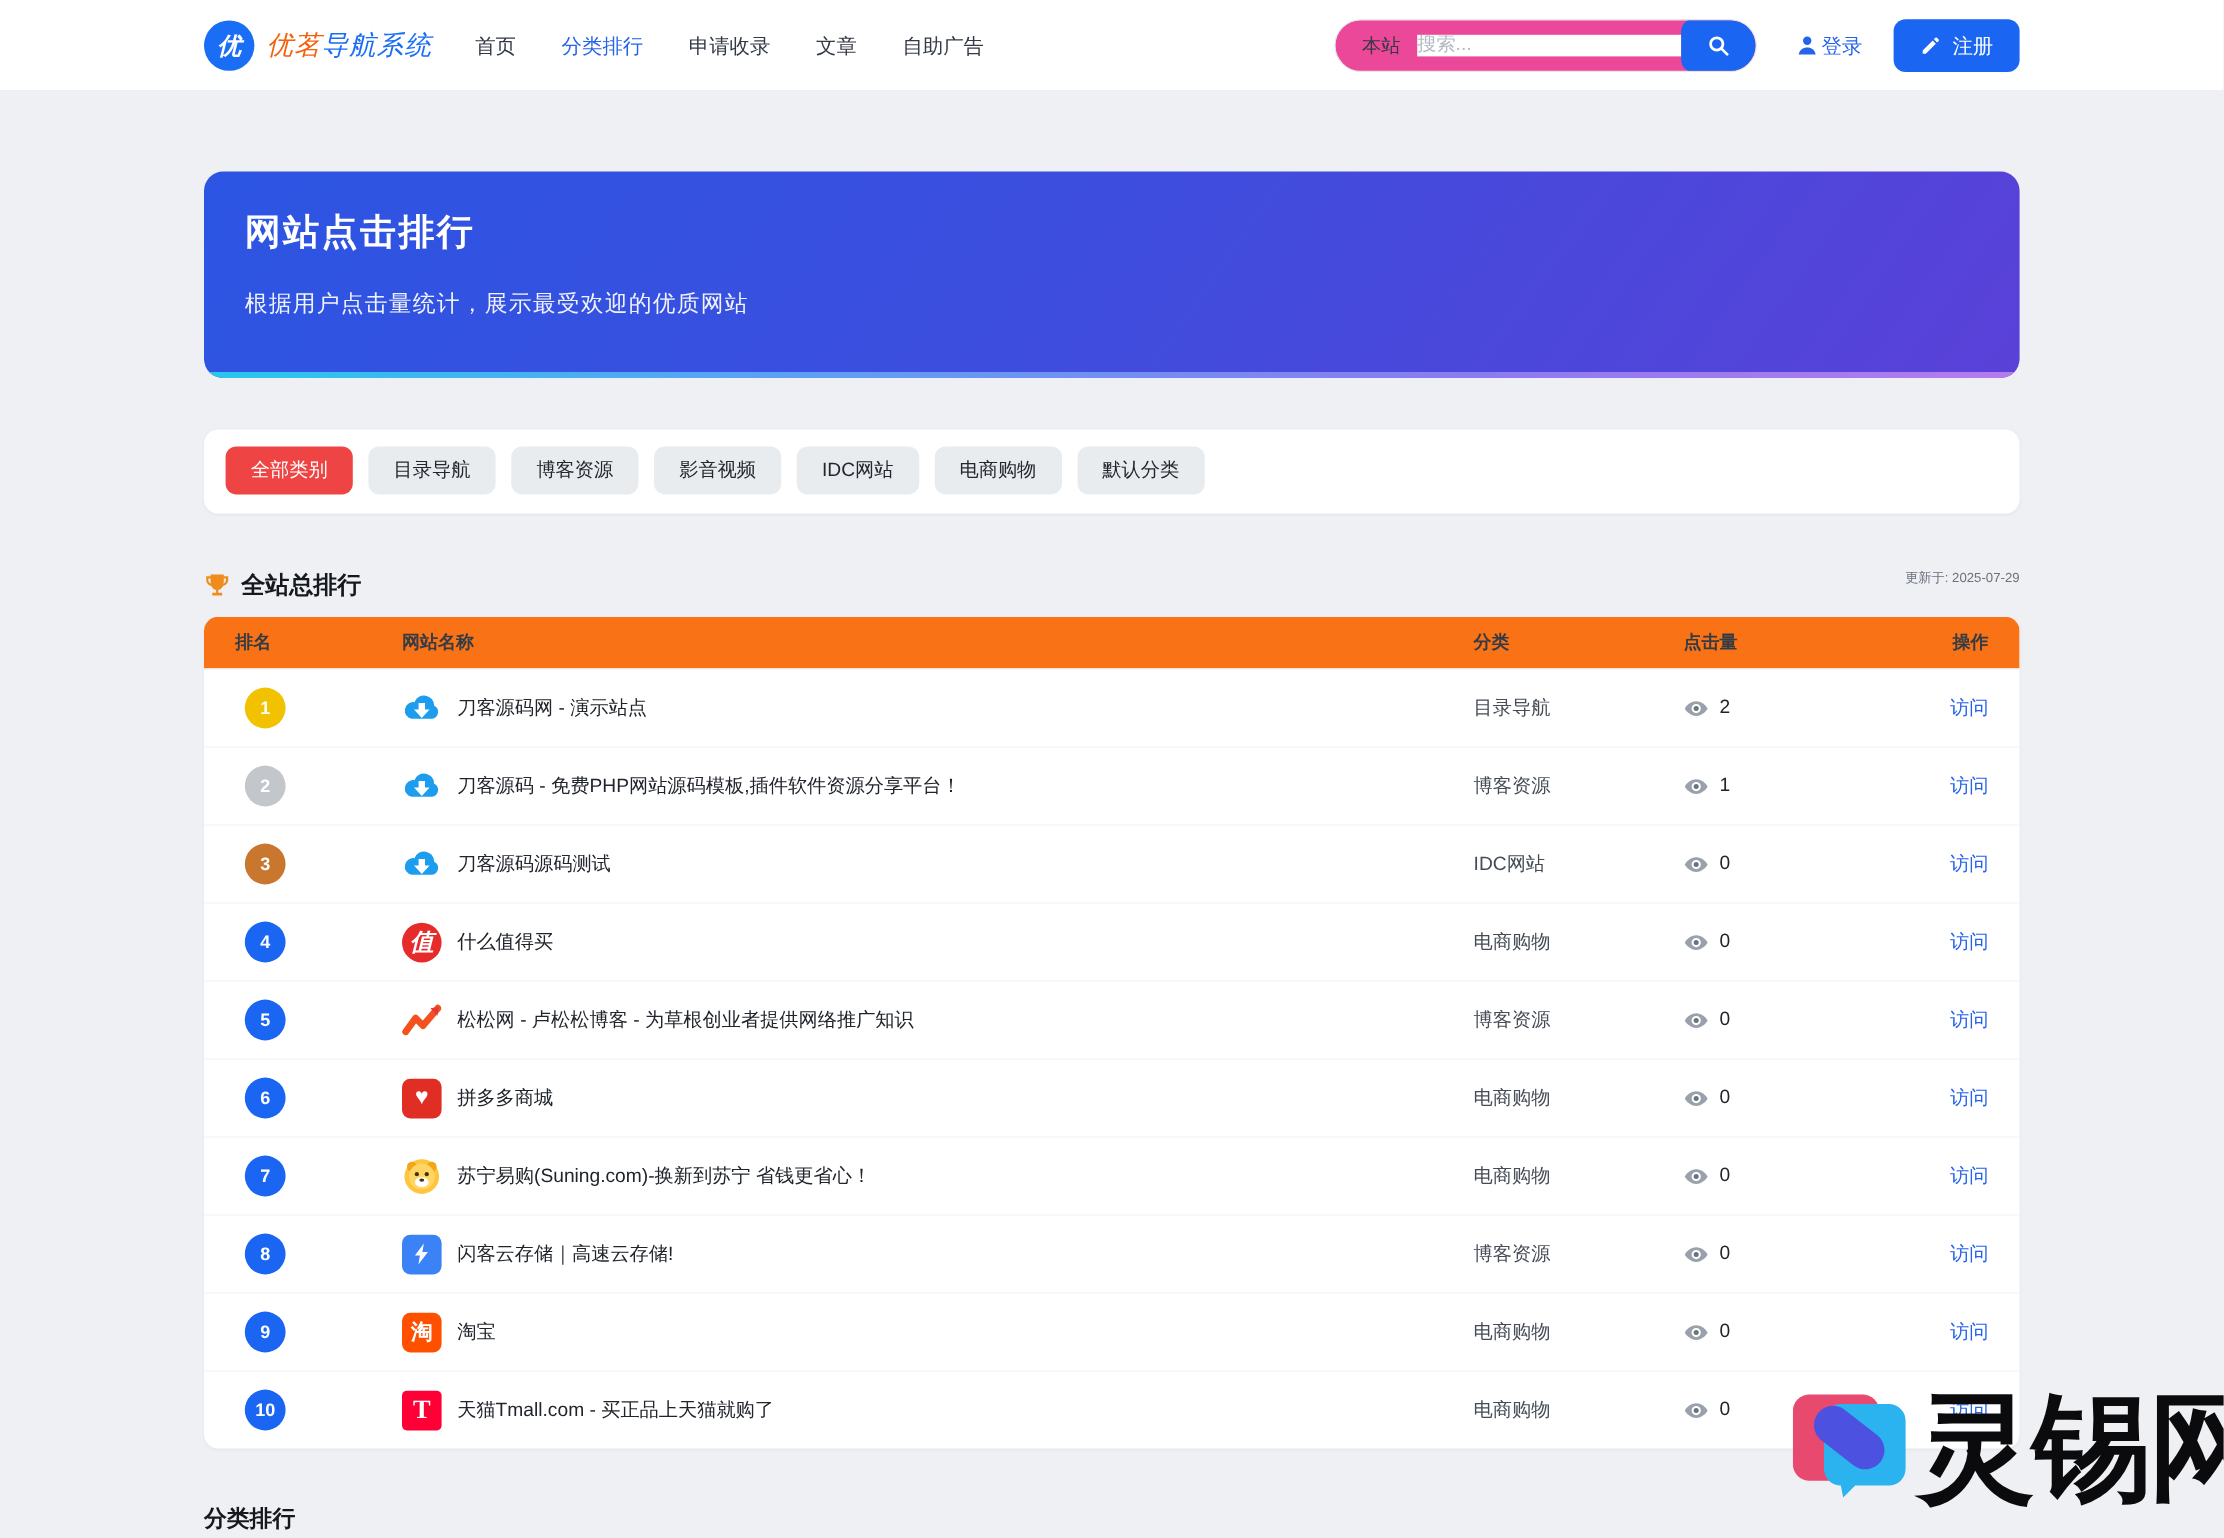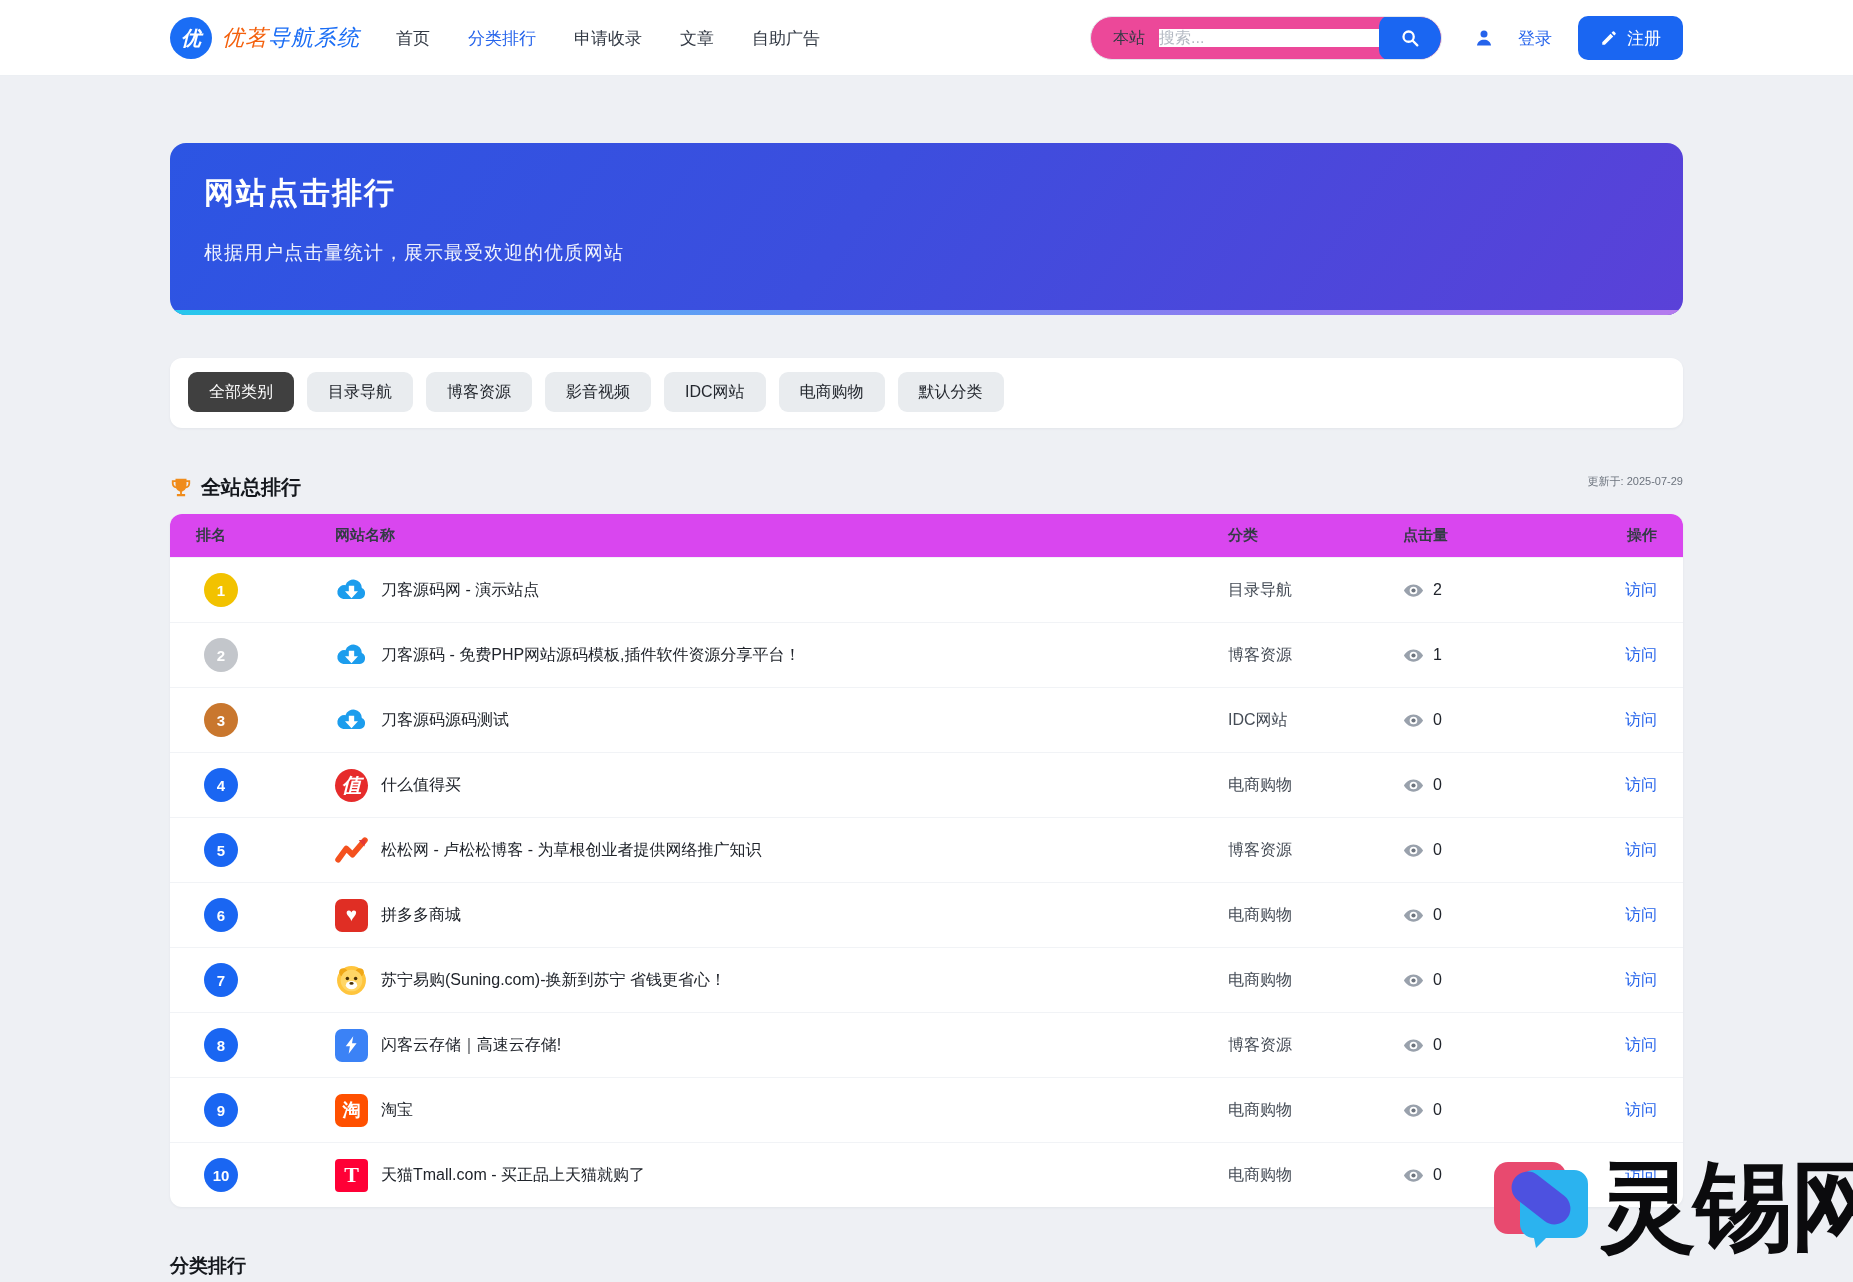--- a/index.html
+++ b/index.html
@@ -28,21 +28,21 @@
     margin-left:auto; width:352px; height:44px; border:1px solid #e3e7ec; border-radius:22px;
     background:#ec4899; display:flex; align-items:center; overflow:hidden;
   }
   .search-scope { font-size:16px; color:#333a45; padding:0 14px 0 22px; cursor:pointer; white-space:nowrap; }
   .search-input { flex:1; border:none; outline:none; font-size:16px; color:#333; min-width:0; }
   .search-input::placeholder { color:#b4bac3; }
   .search-btn {
     width:62px; height:44px; background:#1a66f2; border:none; cursor:pointer;
     border-radius:10px 22px 22px 10px; display:flex; align-items:center; justify-content:center; flex:0 0 auto;
   }
-  .login-link { display:flex; align-items:center; gap:24px; margin-left:32px; color:#2563eb; font-size:17px; text-decoration:none; cursor:pointer; }
+  .login-link { display:flex; align-items:center; gap:2px; margin-left:32px; color:#2563eb; font-size:17px; text-decoration:none; cursor:pointer; }
   .register-btn {
     margin-left:26px; height:44px; padding:0 22px; background:#1a66f2; color:#fff; font-size:17px;
     border:none; border-radius:10px; display:flex; align-items:center; gap:9px; cursor:pointer;
   }
   
   .container { width:1513px; margin:0 auto; }
   .hero {
     margin-top:67px; height:172px; border-radius:16px; position:relative; overflow:hidden;
     background:linear-gradient(125deg,#2c55e3 0%,#3c4ede 45%,#5a41d8 100%);
     padding:30px 0 0 34px; color:#fff;
@@ -54,29 +54,29 @@
     background:linear-gradient(90deg,#27c8ec 0%,#5aa2f5 30%,#8b7bf0 70%,#b57bee 100%);
   }
   .filter-card {
     margin-top:43px; background:#fff; border-radius:12px; padding:14px 18px 16px 18px; height:70px;
     box-shadow:0 1px 3px rgba(20,30,60,.05); display:flex; align-items:center; gap:13px;
   }
   .pill {
     height:40px; padding:0 21px; border:none; border-radius:9px; font-size:16px; cursor:pointer;
     background:#e9ecef; color:#23272e; font-family:inherit;
   }
-  .pill.active { background:#404040; color:#fff; }
+  .pill.active { background:#ef4444; color:#fff; }
   .rank-header { margin-top:46px; display:flex; align-items:flex-start; justify-content:space-between; }
   .rank-header-left { display:flex; align-items:center; gap:9px; }
   .rank-header-left h2 { font-size:20px; font-weight:700; color:#15181d; }
   .updated { font-size:11px; color:#6c737d; }
   
   .table-card { margin-top:13px; background:#fff; border-radius:12px; overflow:hidden; box-shadow:0 1px 3px rgba(20,30,60,.05); }
   .thead, .trow { display:grid; grid-template-columns:139px 1fr 175px 222px 32px; align-items:center; padding:0 26px; }
-  .thead { height:43px; background:#d946ef; font-size:15px; font-weight:700; color:#343b45; }
+  .thead { height:43px; background:#f97316; font-size:15px; font-weight:700; color:#343b45; }
   .th-action { justify-self:end; }
   .trow { height:65px; border-top:1px solid #f1f3f6; }
   .trow:first-of-type { border-top:none; }
   .badge {
     width:34px; height:34px; border-radius:50%; margin-left:8px; color:#fff; font-size:15px; font-weight:700;
     display:flex; align-items:center; justify-content:center;
   }
   .rank-gold { background:#f2c200; }
   .rank-silver { background:#c3c6cb; }
   .rank-bronze { background:#c9772e; }

